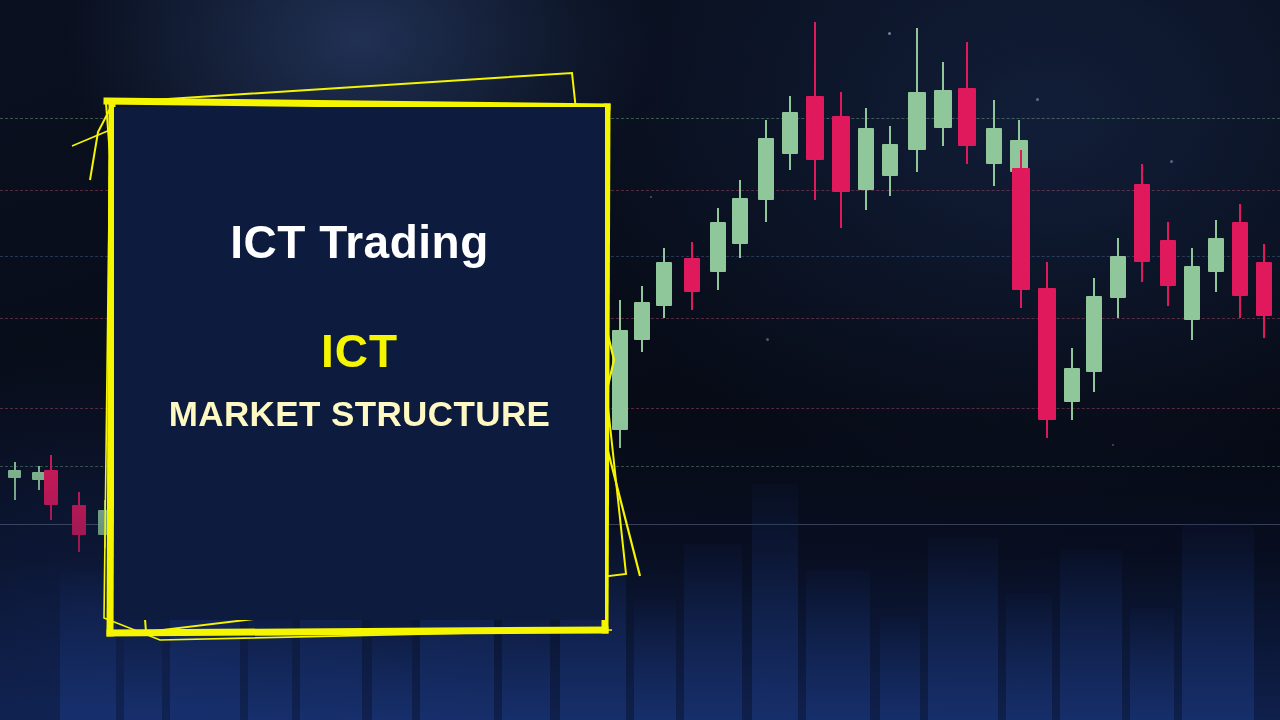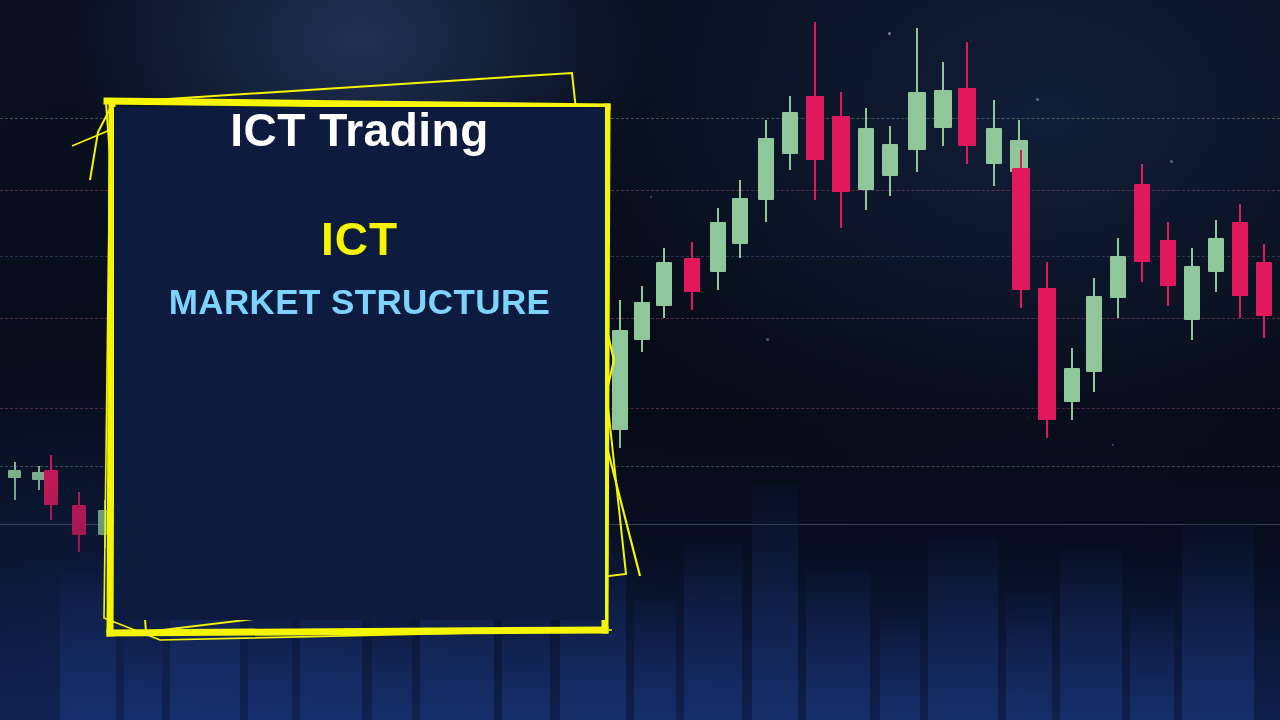--- a/index.html
+++ b/index.html
@@ -105,38 +105,39 @@
     top: 107px;
     width: 491px;
     height: 513px;
     background: #0d1b3e;
     display: flex;
     flex-direction: column;
     align-items: center;
     box-sizing: border-box;
   }
   #brand {
+    margin-top: 112px;
     color: #ffffff;
     font-size: 46px;
     font-weight: bold;
     letter-spacing: 0.5px;
     line-height: 1;
     white-space: nowrap;
   }
   #headline {
     margin-top: 63px;
     color: #f5f500;
     font-size: 46px;
     font-weight: bold;
     letter-spacing: 1px;
     line-height: 1;
   }
   #subhead {
     margin-top: 22px;
-    color: #7dd3fc;
+    color: #fef9c3;
     font-size: 35px;
     font-weight: bold;
     letter-spacing: 0.4px;
     line-height: 1;
     white-space: nowrap;
   }
 </style>
 </head>
 <body>
 

